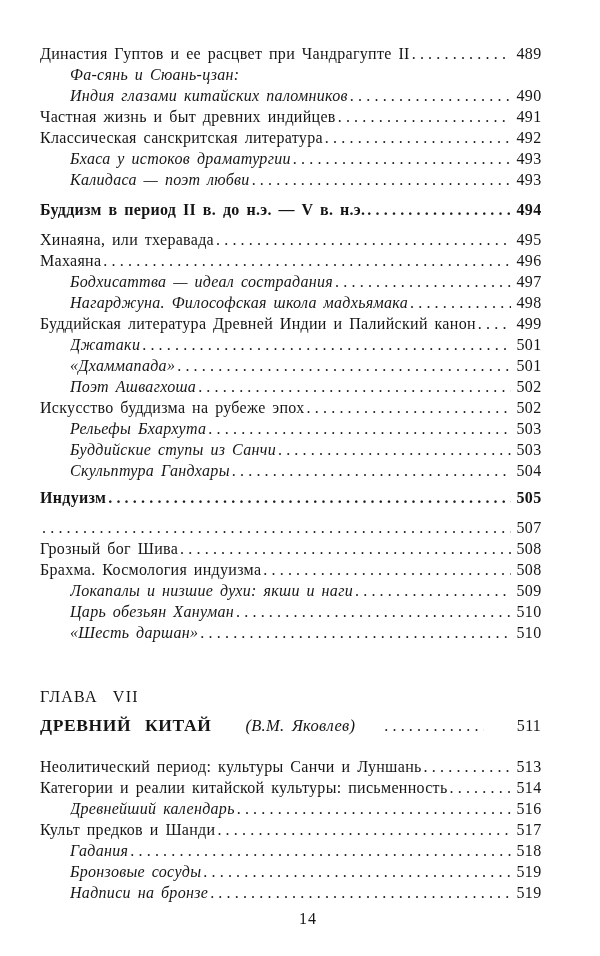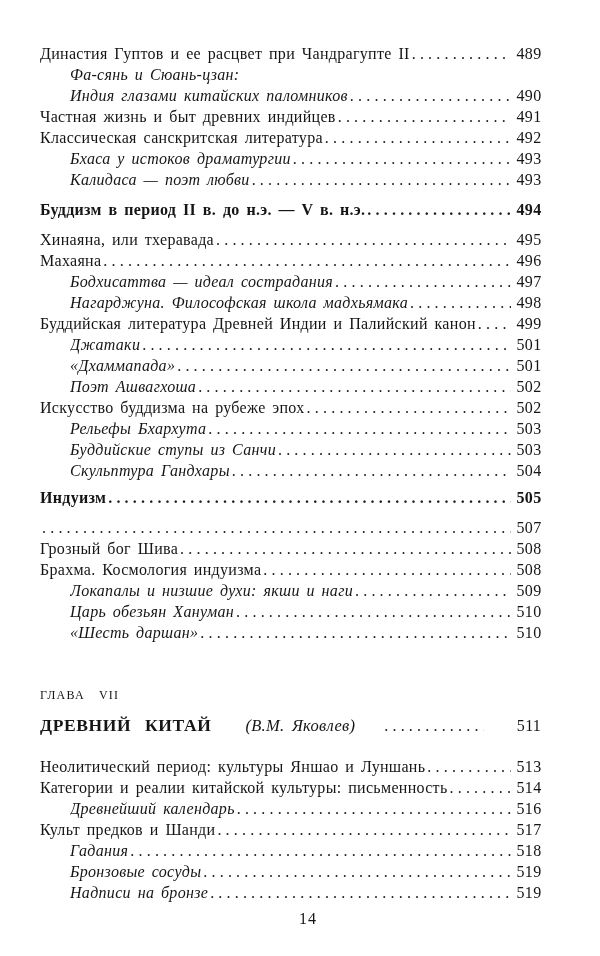--- a/index.html
+++ b/index.html
@@ -56,21 +56,21 @@
     font-size: 16px;
   }
   
   .mt-sec   { margin-top: 9px; }
   .mt-sec2  { margin-top: 6px; }
   .mt-chap  { margin-top: 43px; }
   .mt-after { margin-top: 9px; }
   .mt-block { margin-top: 19px; }
   
   .chapter-label .title {
-    font-size: 12px;
+    font-size: 16px;
     letter-spacing: 1.2px;
     word-spacing: 10px;
   }
   .chapter-title { height: 24px; gap: 27px; }
   .chapter-title .title {
     font-weight: bold;
     font-size: 17.5px;
     letter-spacing: 0.6px;
     word-spacing: 9px;
   }
@@ -261,21 +261,21 @@
   </div>
 
   <div class="row chapter-title mt-sec2">
     <span class="title">ДРЕВНИЙ КИТАЙ</span>
       <span class="author">(В.М. Яковлев)</span>
     <span class="leader"></span>
     <span class="pg">511</span>
   </div>
 
   <div class="row mt-block">
-    <span class="title">Неолитический период: культуры Яншао и Луншань</span>
+    <span class="title">Неолитический период: культуры Санчи и Луншань</span>
     <span class="leader"></span>
     <span class="pg">513</span>
   </div>
 
   <div class="row">
     <span class="title">Категории и реалии китайской культуры: письменность</span>
     <span class="leader"></span>
     <span class="pg">514</span>
   </div>
 

